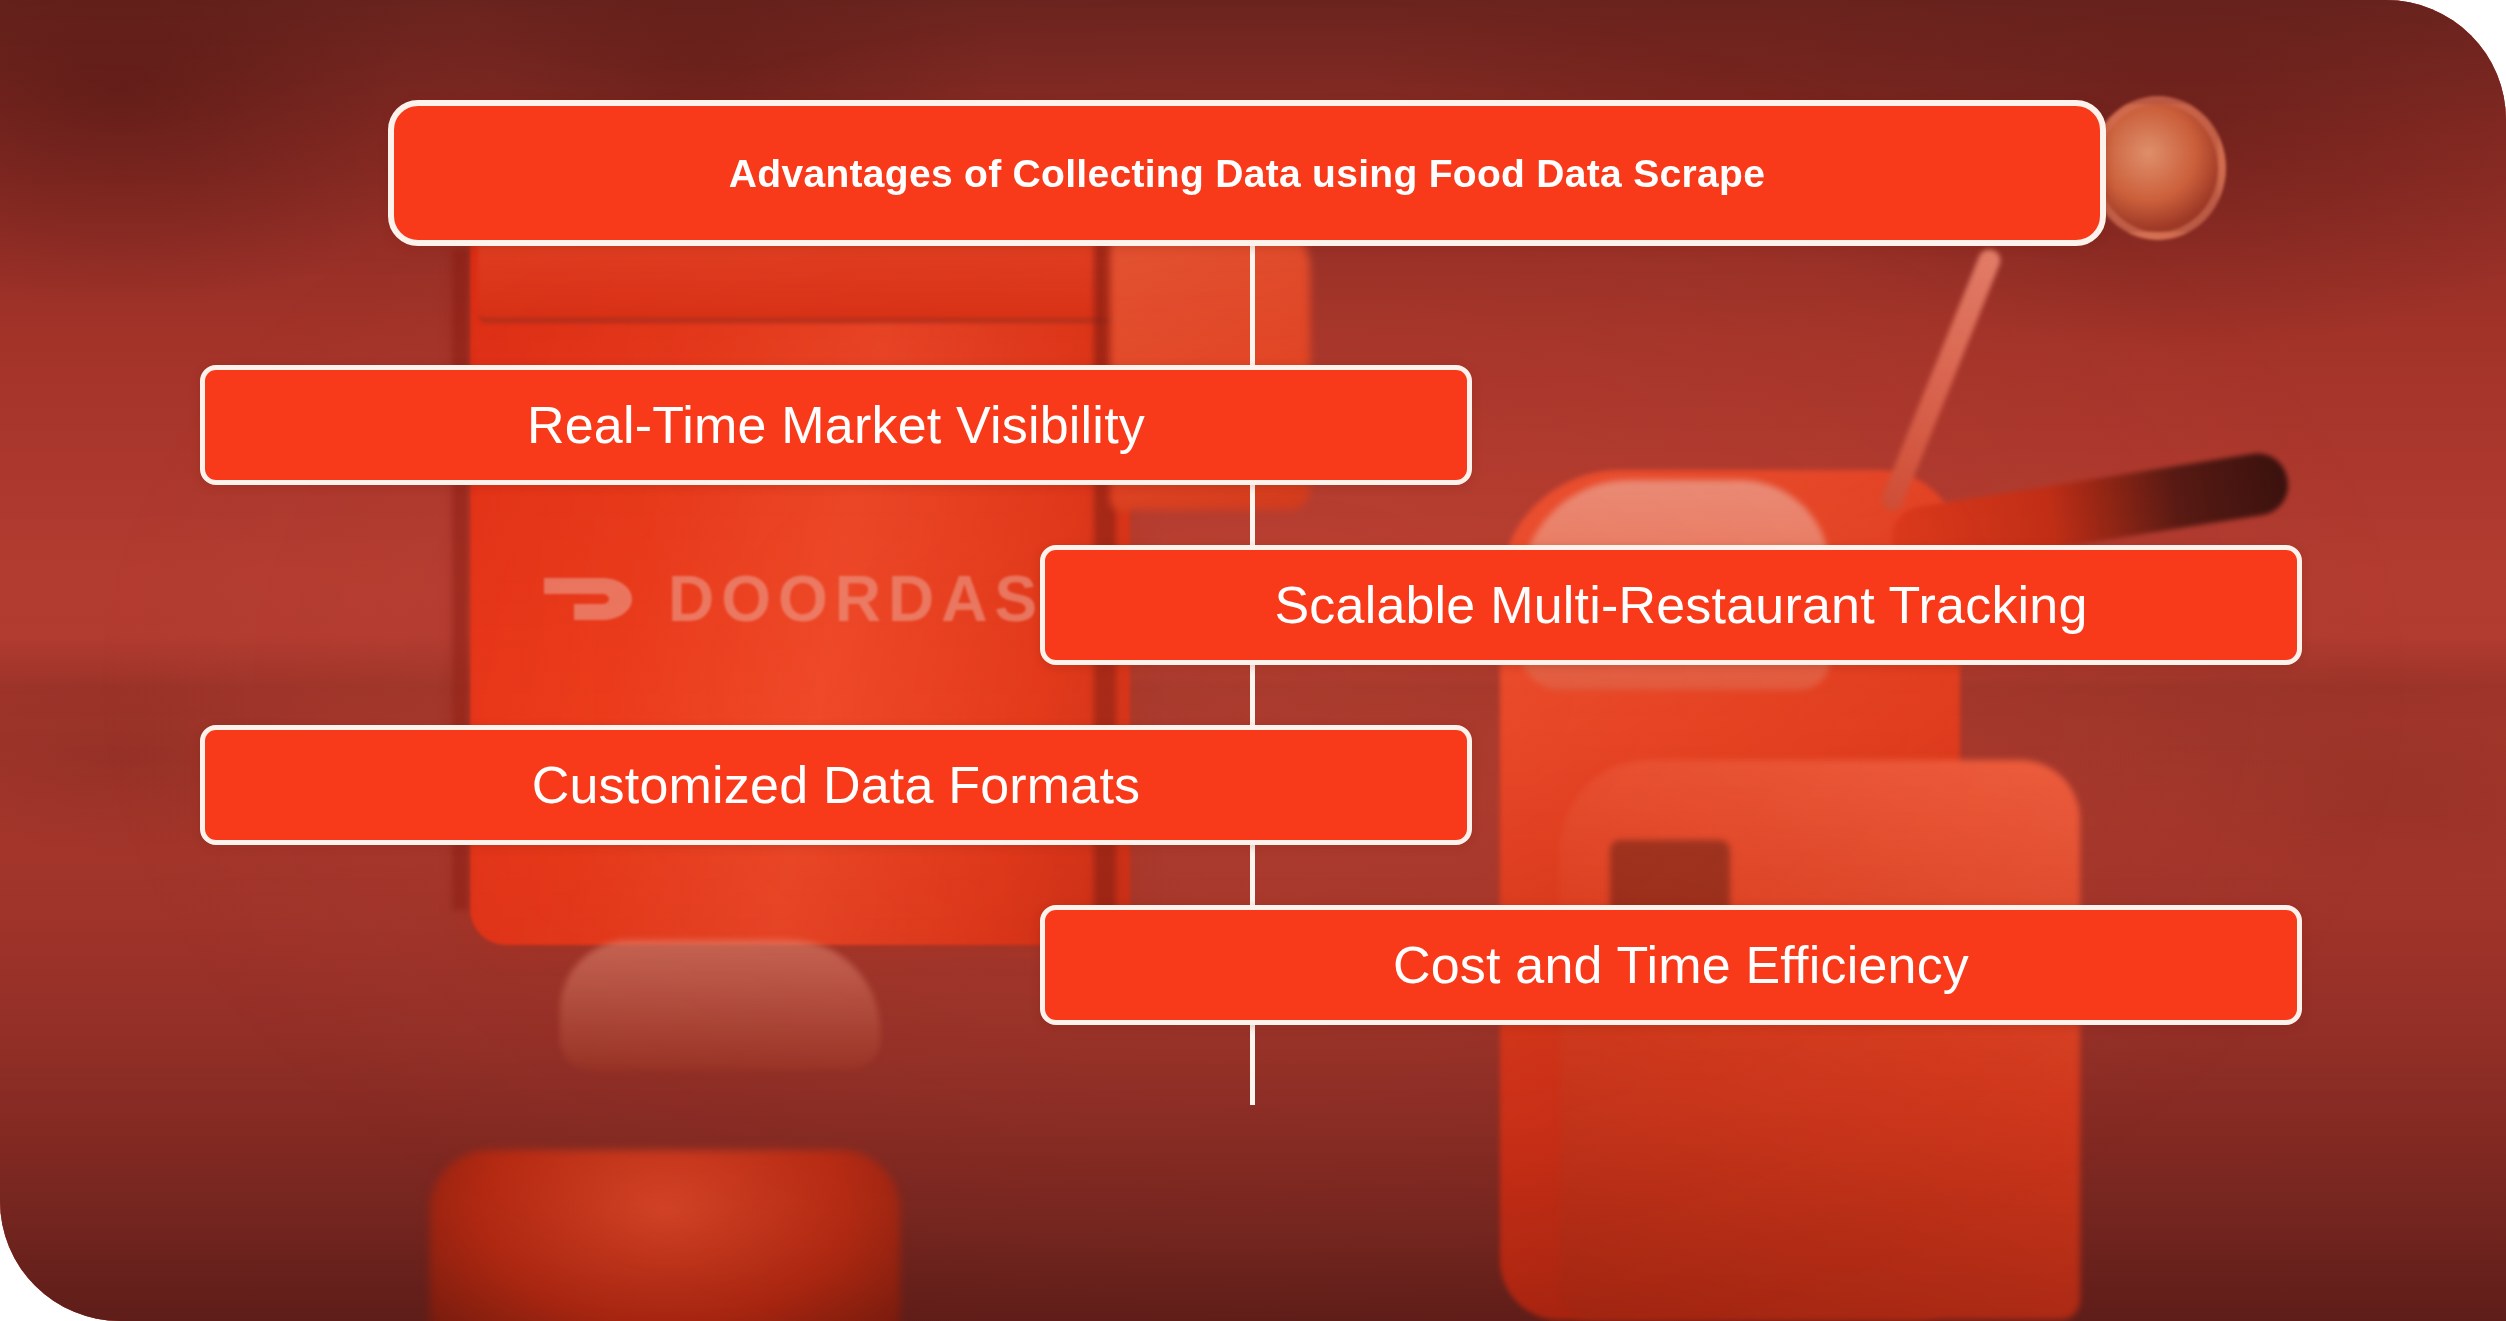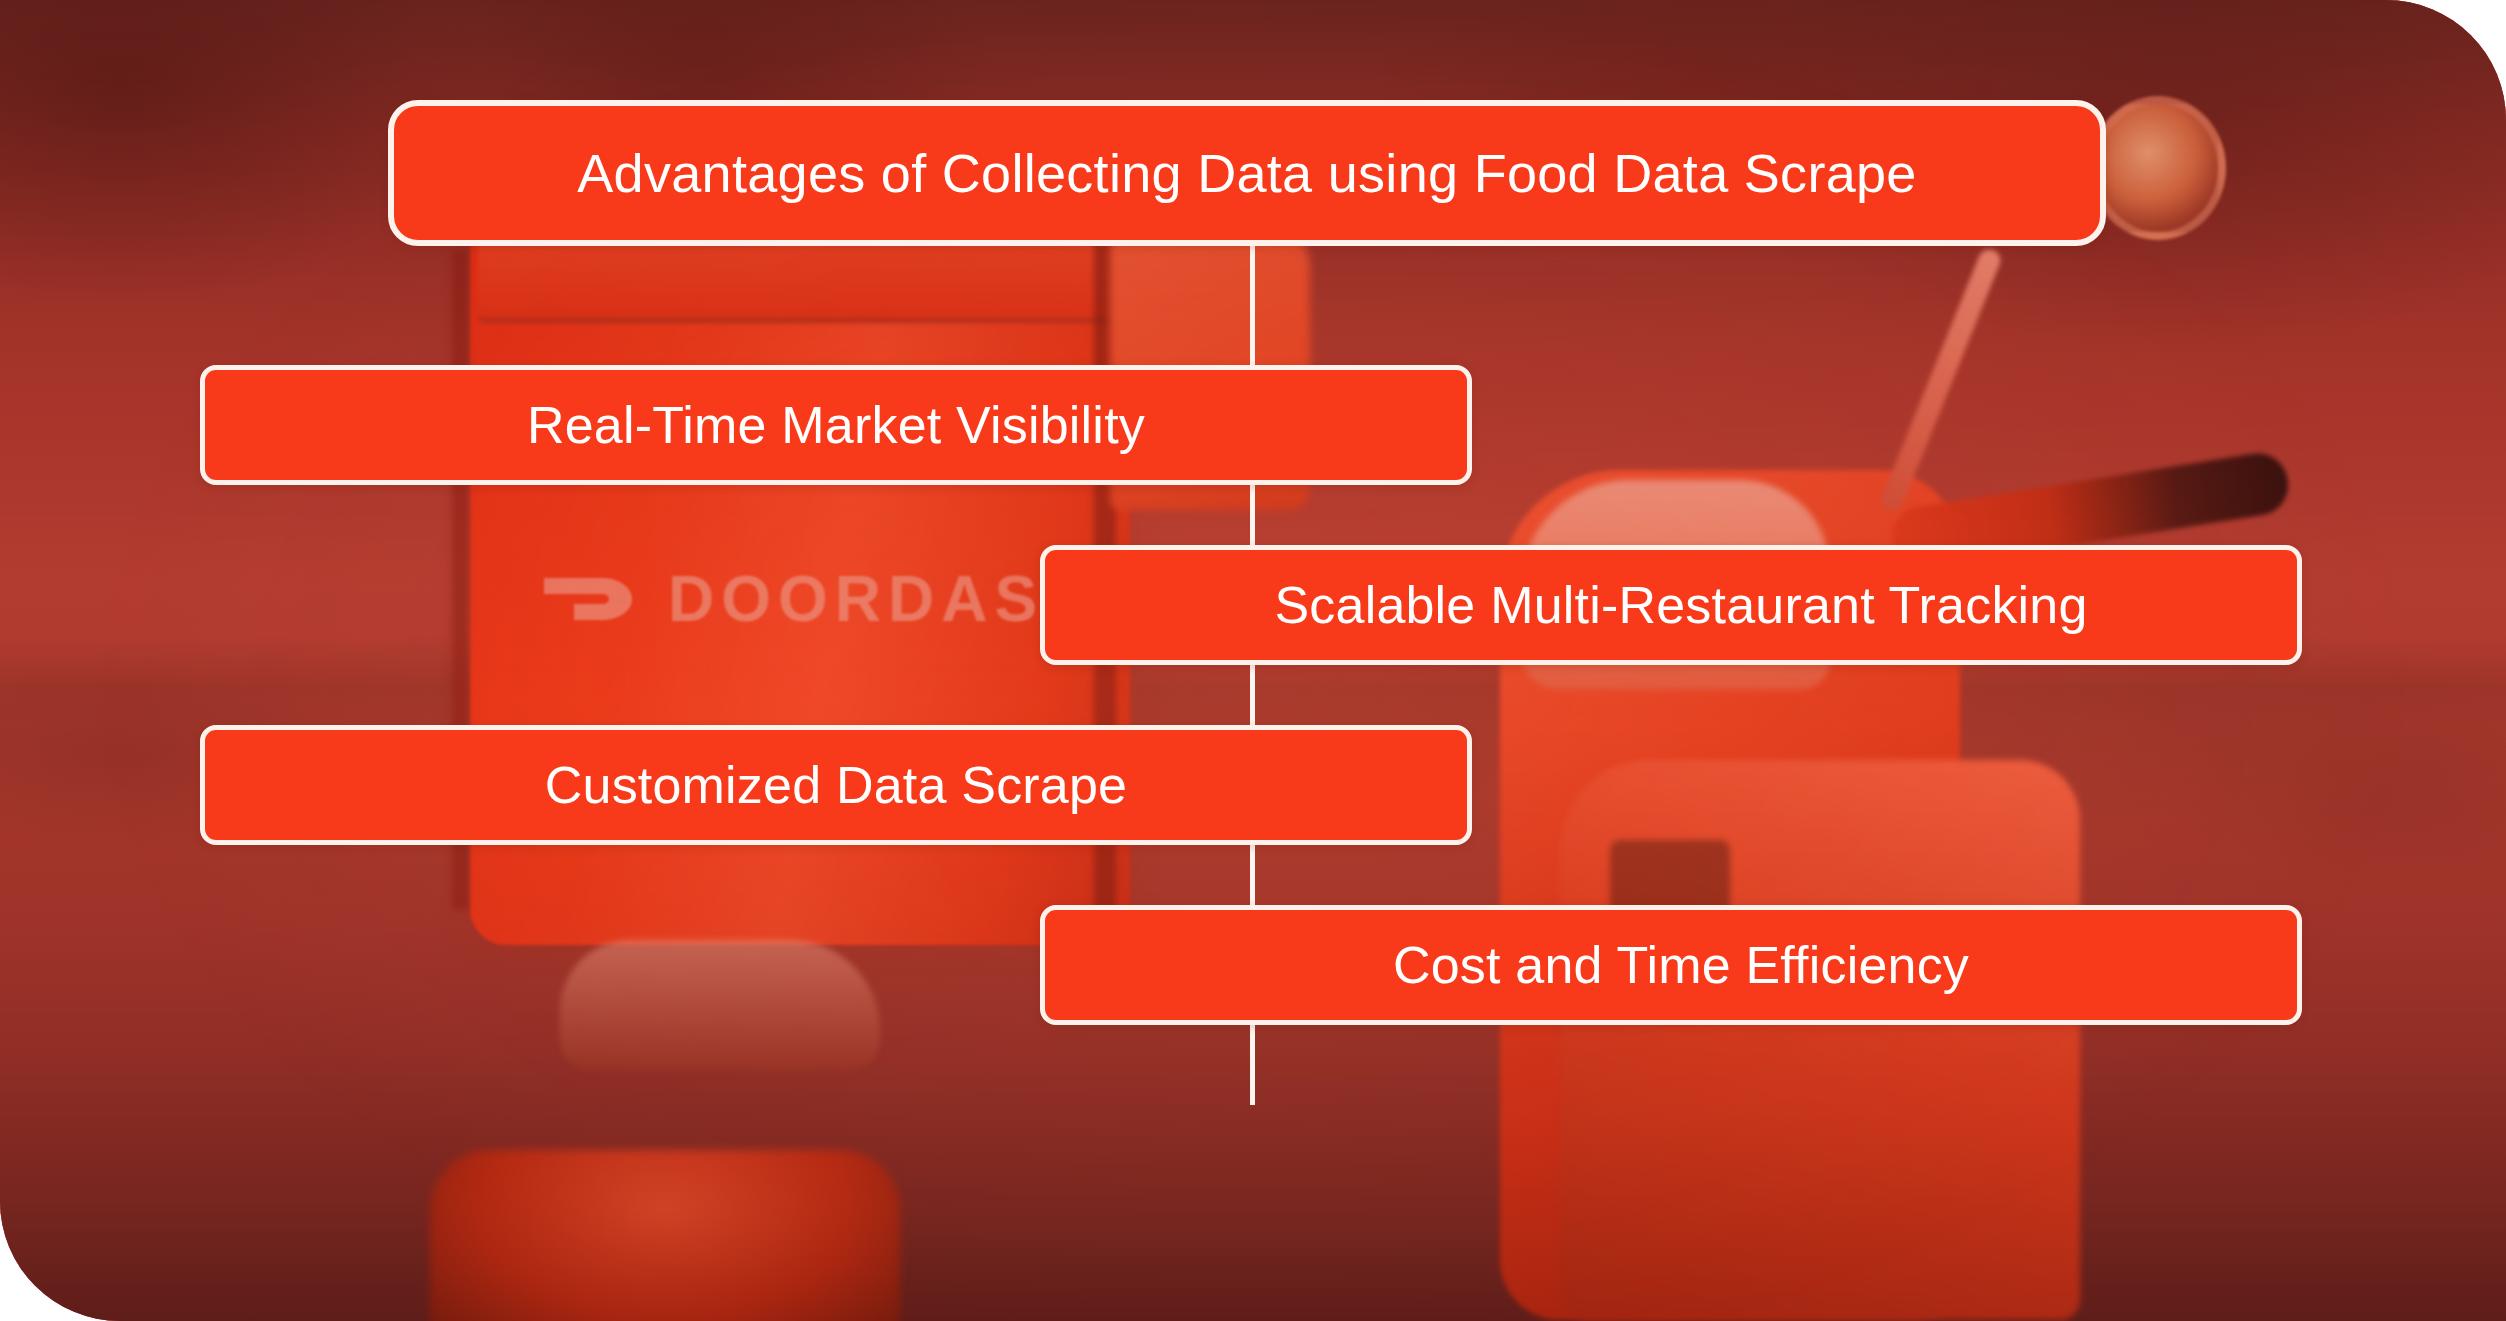--- a/index.html
+++ b/index.html
@@ -288,22 +288,22 @@
 
   .box-title {
     left: 388px;
     top: 100px;
     width: 1718px;
     height: 146px;
     border-radius: 30px;
     border-width: 6px;
   }
   .box-title .box-label {
-    font-weight: 400;
-    font-size: 54px;
+    font-weight: 700;
+    font-size: 39px;
     letter-spacing: 0.3px;
   }
 
   .box-left {
     left: 200px;
     width: 1272px;
     height: 120px;
   }
   .box-right {
     left: 1040px;
@@ -363,21 +363,21 @@
 
   <div class="box box-left row-1">
     <span class="box-label">Real-Time Market Visibility</span>
   </div>
 
   <div class="box box-right row-2">
     <span class="box-label">Scalable Multi-Restaurant Tracking</span>
   </div>
 
   <div class="box box-left row-3">
-    <span class="box-label">Customized Data Scrape</span>
+    <span class="box-label">Customized Data Formats</span>
   </div>
 
   <div class="box box-right row-4">
     <span class="box-label">Cost and Time Efficiency</span>
   </div>
 
 
 </div>
 
 </body></html>

